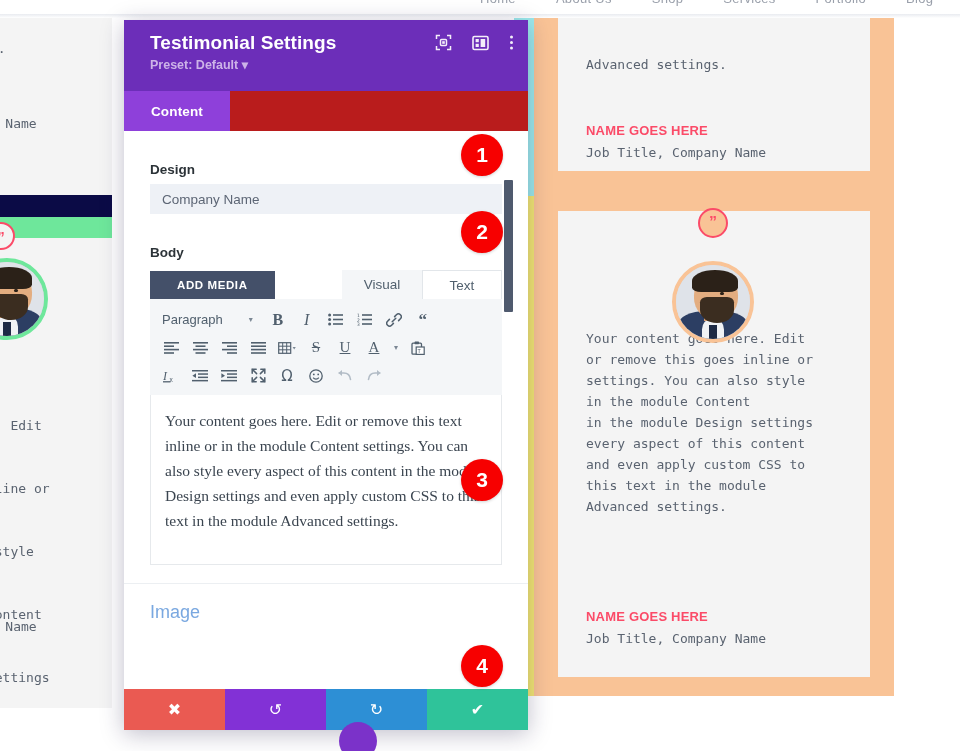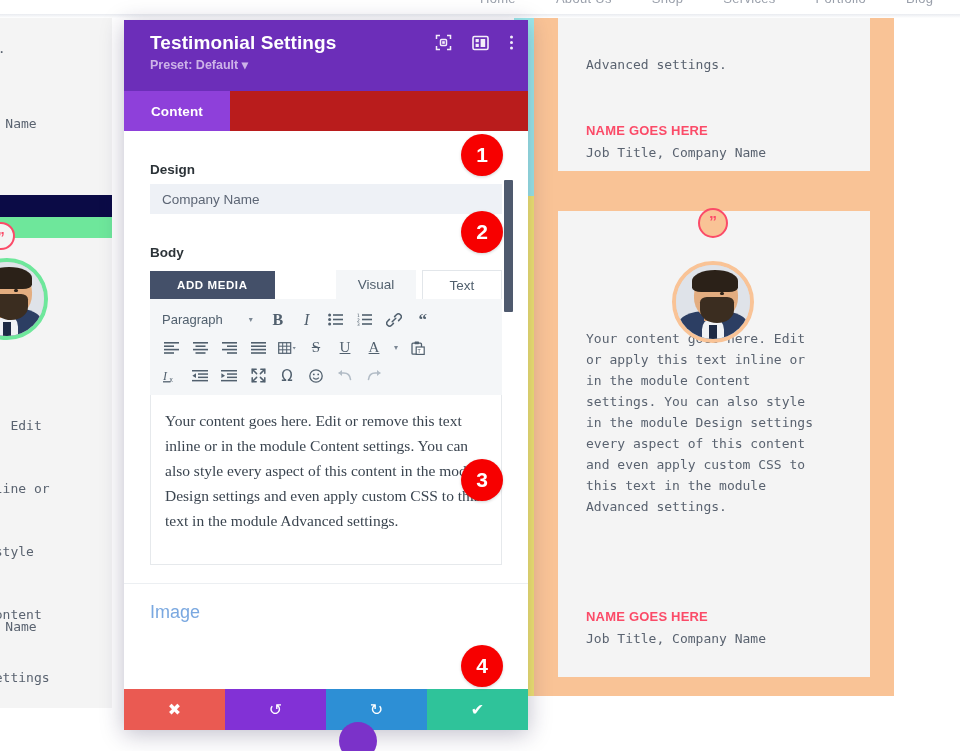--- a/index.html
+++ b/index.html
@@ -170,21 +170,21 @@
     background:#445069; color:#ffffff; border:none;
     font-size:11.5px; font-weight:bold; letter-spacing:.6px;
     padding:8px 27px; cursor:pointer;
   }
   .ed-tabs{ margin-left:auto; display:flex; align-items:flex-end; gap:0; }
   .ed-tab{
     width:80px; height:29px; display:flex; align-items:center; justify-content:center;
     font-size:13.5px; color:#51606e; cursor:pointer;
   }
   .ed-tab.active{ background:#f4f6f8; }
-  .ed-tab.inactive{ background:#ffffff; border:1px solid #e2e6ea; border-bottom:none; margin-left:6px;}
+  .ed-tab.inactive{ background:#ffffff; border:1px solid #e2e6ea; border-bottom:none; }
 
   .ed-toolbar{
     background:#f4f6f8; padding:7px 8px 6px 8px;
     display:flex; flex-direction:column; gap:1px;
   }
   .tb-row{ display:flex; align-items:center; height:27px; }
   .tb-btn{
     min-width:26px; height:25px; display:flex; align-items:center; justify-content:center;
     color:#51606e; font-size:14px; cursor:pointer; margin-right:3px;
   }
@@ -278,23 +278,23 @@
 
   <div class="card card-1">
     <div class="mono" style="position:absolute; left:28px; top:36px;">Advanced settings.</div>
     <div class="name-tag" style="position:absolute; left:28px; top:105px;">NAME GOES HERE</div>
     <div class="mono" style="position:absolute; left:28px; top:124px;">Job Title, Company Name</div>
   </div>
 
   <div class="card card-2">
     <div class="mono" style="position:absolute; left:28px; top:117px; width:270px;">
       <div>Your content goes here. Edit</div>
-      <div>or apply this text inline or</div>
+      <div>or remove this goes inline or</div>
+      <div>settings. You can also style</div>
       <div>in the module Content</div>
-      <div>settings. You can also style</div>
       <div>in the module Design settings</div>
       <div>every aspect of this content</div>
       <div>and even apply custom CSS to</div>
       <div>this text in the module</div>
       <div>Advanced settings.</div>
     </div>
     <div class="name-tag" style="position:absolute; left:28px; top:398px;">NAME GOES HERE</div>
     <div class="mono" style="position:absolute; left:28px; top:417px;">Job Title, Company Name</div>
   </div>
 

